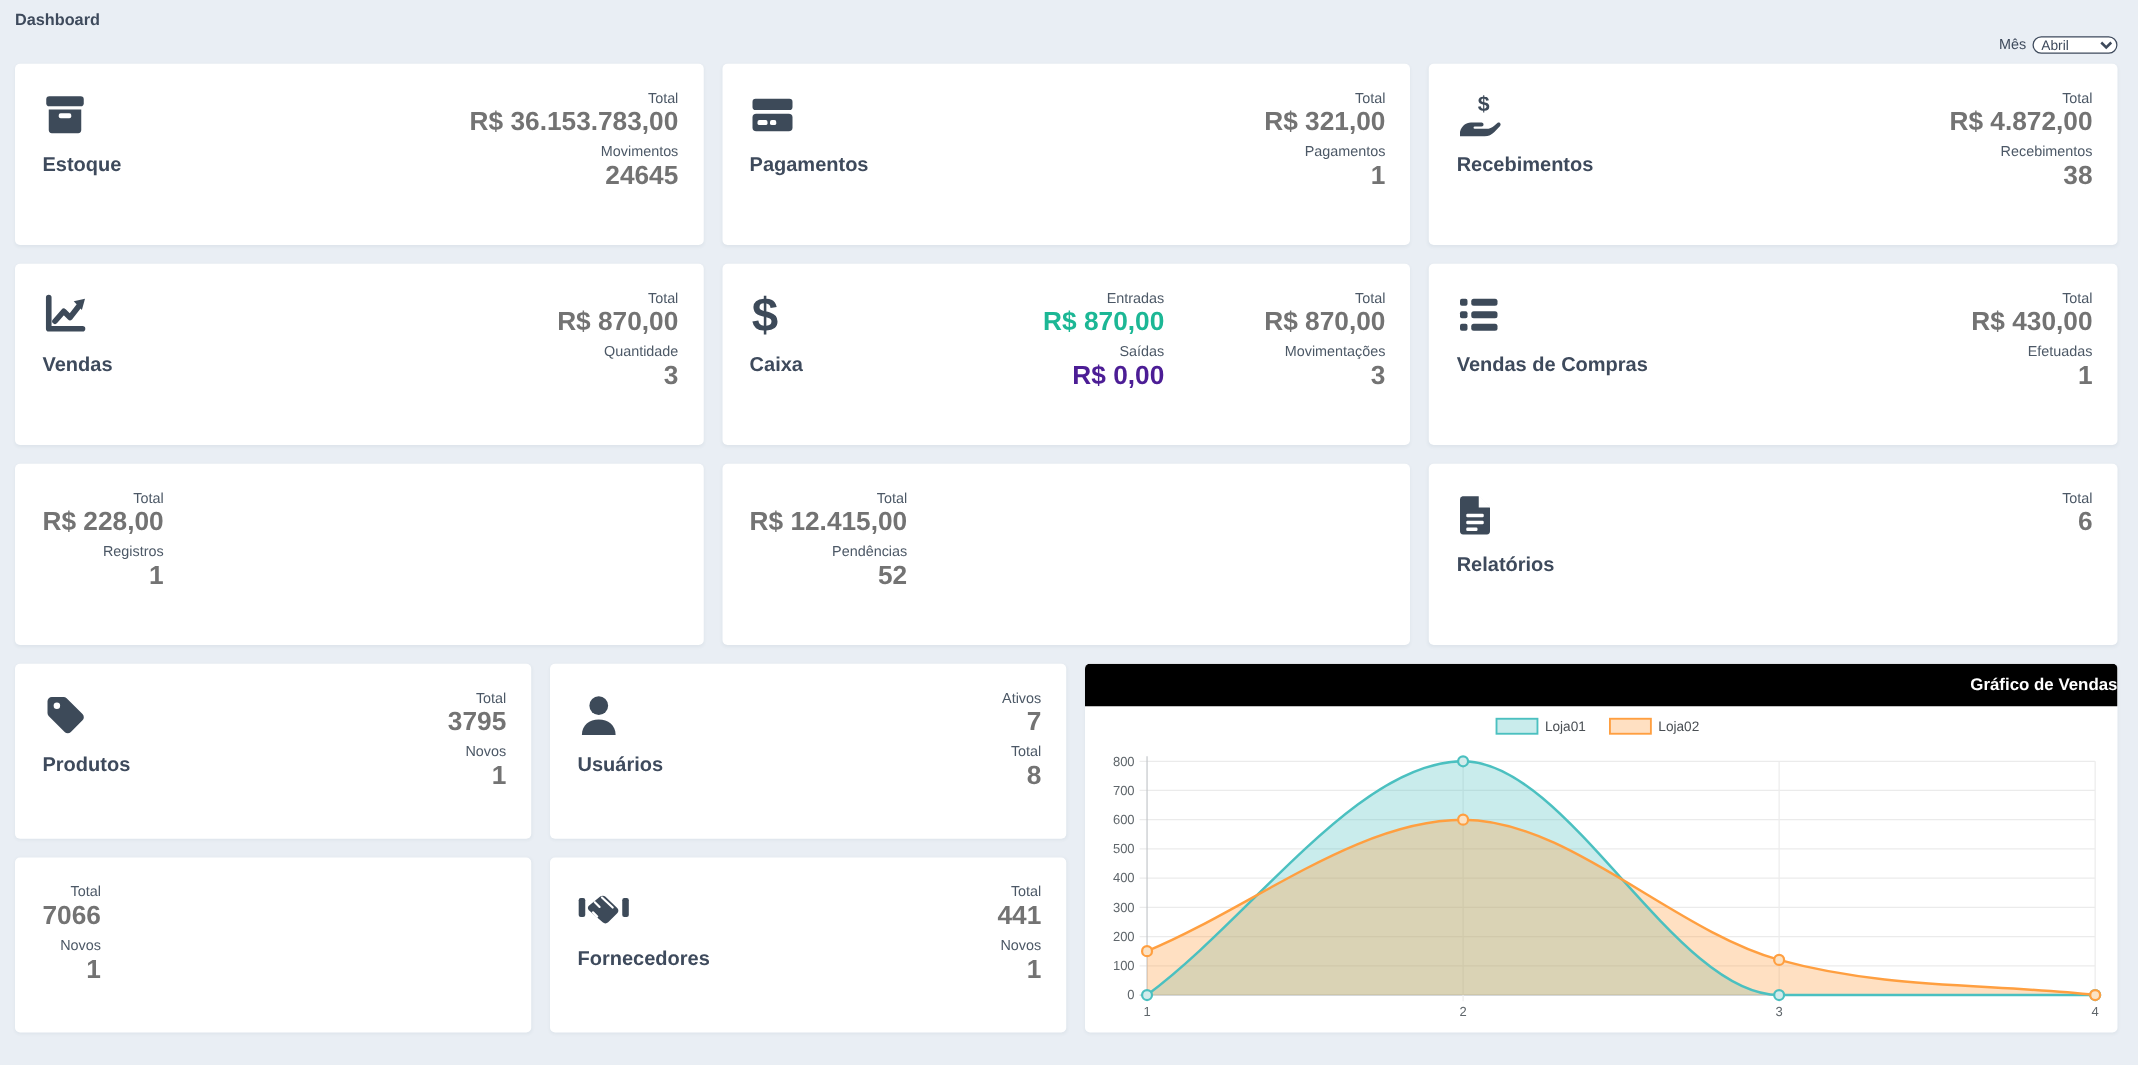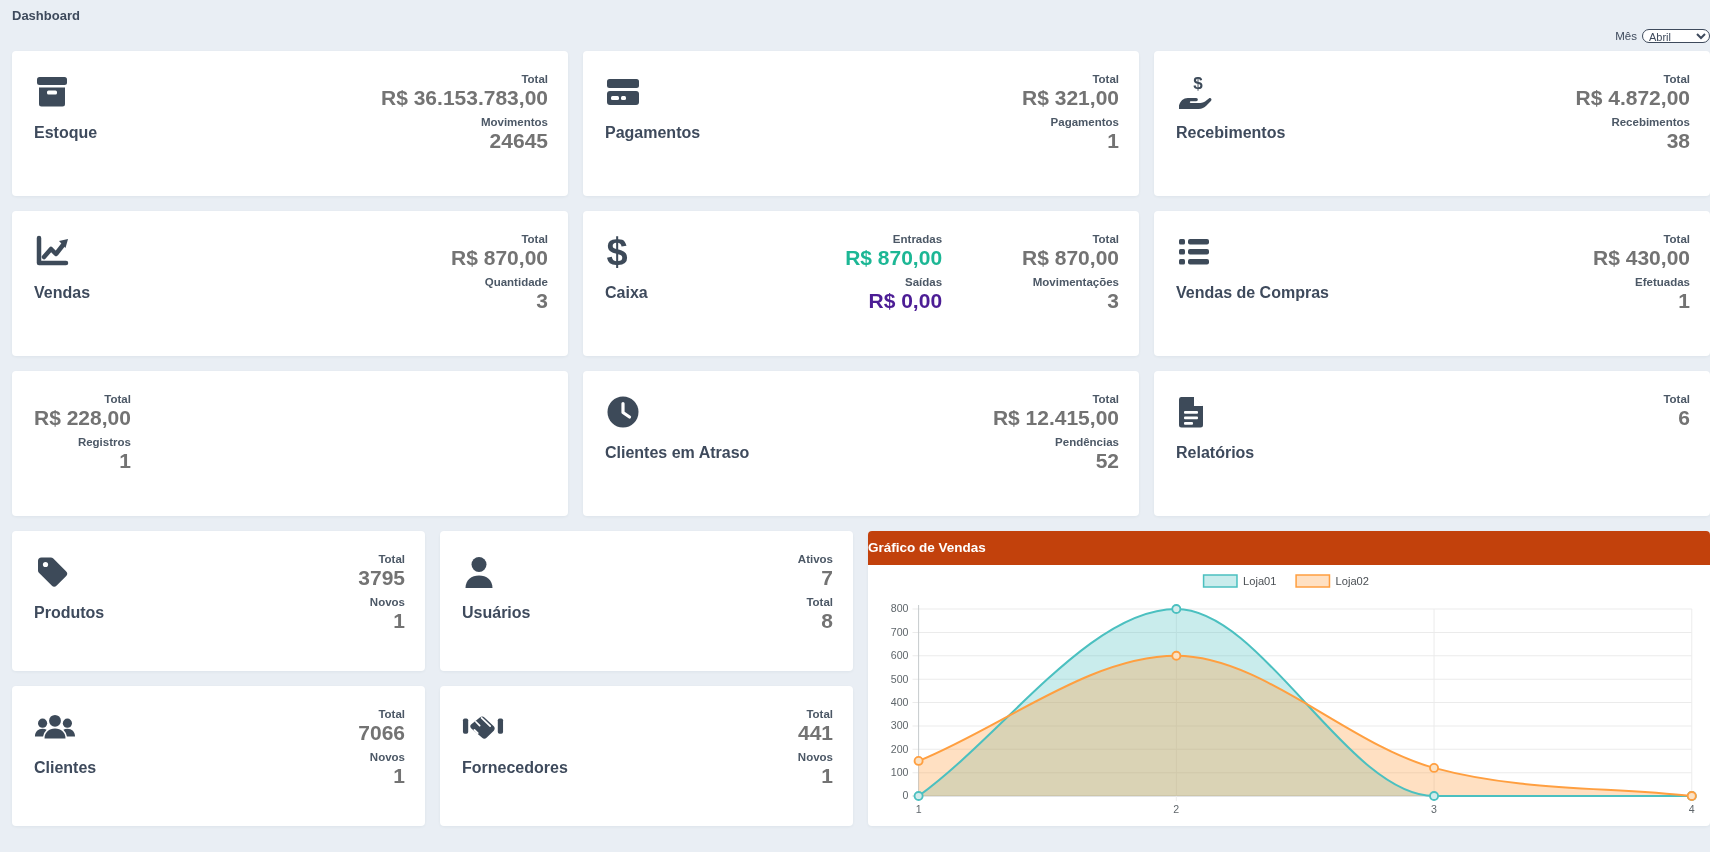--- a/index.html
+++ b/index.html
@@ -3,21 +3,21 @@
 <meta charset="utf-8">
 <style>
   * { box-sizing: border-box; }
   html,body { margin:0; padding:0; }
   body {
     width:1710px; height:852px; overflow:hidden;
     background:#e9eef4;
     font-family:"Liberation Sans", sans-serif;
     color:#3e4a5c;
   }
-  .page { padding:8px 0 0 12px; }
+  .page { padding:8px 16px 0 12px; }
 
   .page-title { font-size:13px; font-weight:bold; color:#3e4a5c; }
   .breadcrumb { font-size:11px; margin-top:7px; color:#465260; }
 
   .month-row {
     display:flex; justify-content:flex-end; align-items:center;
     gap:5px; height:22px; margin:2px 0 4px 0;
     font-size:11.5px; color:#3e4a5c;
   }
   .month-select {
@@ -44,33 +44,33 @@
     display:flex; justify-content:space-between;
     height:100%;
   }
   .card-left { display:flex; flex-direction:column; }
   .card-icon { width:42px; height:38px; display:flex; align-items:center; margin-top:6px; }
   .card-icon svg { display:block; }
   .card-title { font-size:16px; font-weight:600; color:#3e4a5c; margin-top:13px; white-space:nowrap; }
 
   .card-stats { display:flex; gap:80px; padding-top:6px; }
   .stat-col { display:flex; flex-direction:column; align-items:flex-end; text-align:right; }
-  .stat-label { font-size:11.5px; color:#4c5866; margin-bottom:1px;font-weight:bold; }
+  .stat-label { font-size:11.5px; color:#4c5866; margin-bottom:1px; }
   .stat-value { font-size:21px; font-weight:bold; color:#737373; line-height:1.1; margin-bottom:7px; white-space:nowrap; }
   .stat-value.green { color:#1cb795; }
   .stat-value.red { color:#4c1d95;text-align:center; }
 
   .chart-panel {
     grid-column:3; grid-row:1 / 3;
     background:#fff; border-radius:4px; overflow:hidden;
     box-shadow:0 1px 3px rgba(40,60,80,0.06);
     display:flex; flex-direction:column;
   }
   .chart-header {
-    background:#c2410c; color:#fff; text-align:left;
+    background:#000000; color:#fff; text-align:right;
     font-size:13.5px; font-weight:bold; padding:9px 0 10px 0;
     flex:0 0 auto;
   }
   .chart-body { flex:1 1 auto; position:relative; }
   .chart-body svg { position:absolute; left:0; top:0; width:100%; height:100%; }
   .chart-body text { font-family:"Liberation Sans", sans-serif; }
 </style>
 </head>
 <body>
 
@@ -217,29 +217,20 @@
     <div class="card-stats">
           <div class="stat-col">
             <div class="stat-label">Total</div>
             <div class="stat-value">R$ 228,00</div>
             <div class="stat-label">Registros</div>
             <div class="stat-value">1</div>
           </div>
         </div>
   </div>
       <div class="card">
-    <div class="card-left">
-      <span class="card-icon">
-            <svg width="36" height="36" viewBox="0 0 36 36">
-              <circle cx="18" cy="18" r="15.5" fill="#3d4a59"></circle>
-              <path d="M18 9.5v9l6.5 4.5" stroke="#fff" stroke-width="3.2" fill="none" stroke-linecap="round" stroke-linejoin="round"></path>
-            </svg>
-          </span>
-      <div class="card-title">Clientes em Atraso</div>
-    </div>
     <div class="card-stats">
           <div class="stat-col">
             <div class="stat-label">Total</div>
             <div class="stat-value">R$ 12.415,00</div>
             <div class="stat-label">Pendências</div>
             <div class="stat-value">52</div>
           </div>
         </div>
   </div>
       <div class="card">
@@ -346,33 +337,20 @@
             <circle cx="559.3333333333333" cy="202.95" r="4" fill="#fbe2c4" stroke="#ff9f40" stroke-width="1.8"></circle>
             <circle cx="814" cy="231" r="4" fill="#fbe2c4" stroke="#ff9f40" stroke-width="1.8"></circle>
             <rect x="331.6" y="10" width="33" height="12" fill="rgba(75,192,192,0.30)" stroke="#4bc0c0" stroke-width="1.5"></rect>
             <text x="370.6" y="20" font-size="11" fill="#4a4f54">Loja01</text>
             <rect x="423" y="10" width="33" height="12" fill="rgba(255,159,64,0.32)" stroke="#ff9f40" stroke-width="1.5"></rect>
             <text x="462" y="20" font-size="11" fill="#4a4f54">Loja02</text>
           </svg>
         </div>
     </div>
   <div class="card">
-    <div class="card-left">
-      <span class="card-icon">
-            <svg width="44" height="34" viewBox="0 0 44 34" fill="#3d4a59">
-              <circle cx="9" cy="13" r="4.8"></circle>
-              <path d="M1 27c0-5 3.4-8.2 8-8.2 1.6 0 3 .4 4.2 1.1A13 13 0 0 0 9.5 27z"></path>
-              <circle cx="35" cy="13" r="4.8"></circle>
-              <path d="M43 27h-8.5a13 13 0 0 0-3.7-7.1 8 8 0 0 1 4.2-1.1c4.6 0 8 3.2 8 8.2z"></path>
-              <circle cx="22" cy="10.5" r="6.2"></circle>
-              <path d="M11 29c0-6.5 4.7-10.5 11-10.5S33 22.5 33 29z"></path>
-            </svg>
-          </span>
-      <div class="card-title">Clientes</div>
-    </div>
     <div class="card-stats">
           <div class="stat-col">
             <div class="stat-label">Total</div>
             <div class="stat-value">7066</div>
             <div class="stat-label">Novos</div>
             <div class="stat-value">1</div>
           </div>
         </div>
   </div>
       <div class="card">

